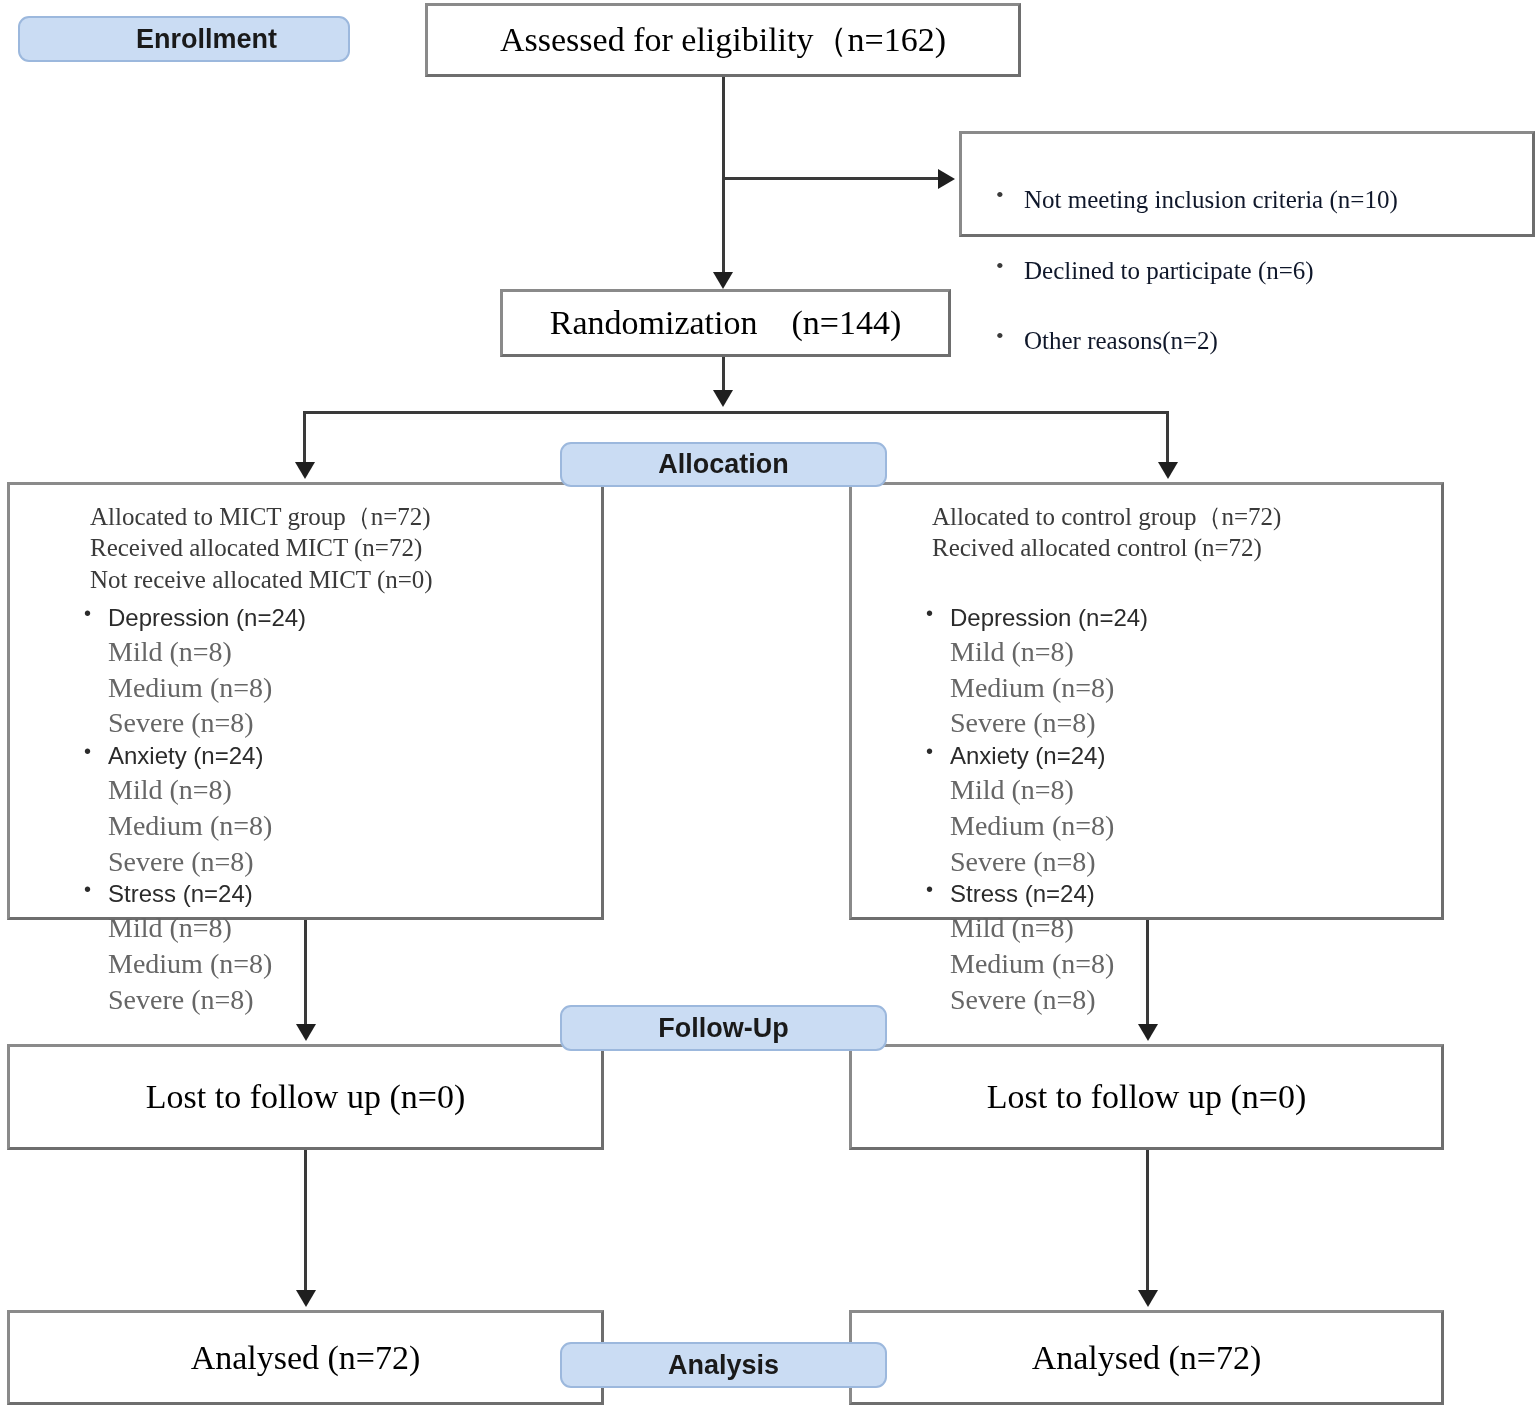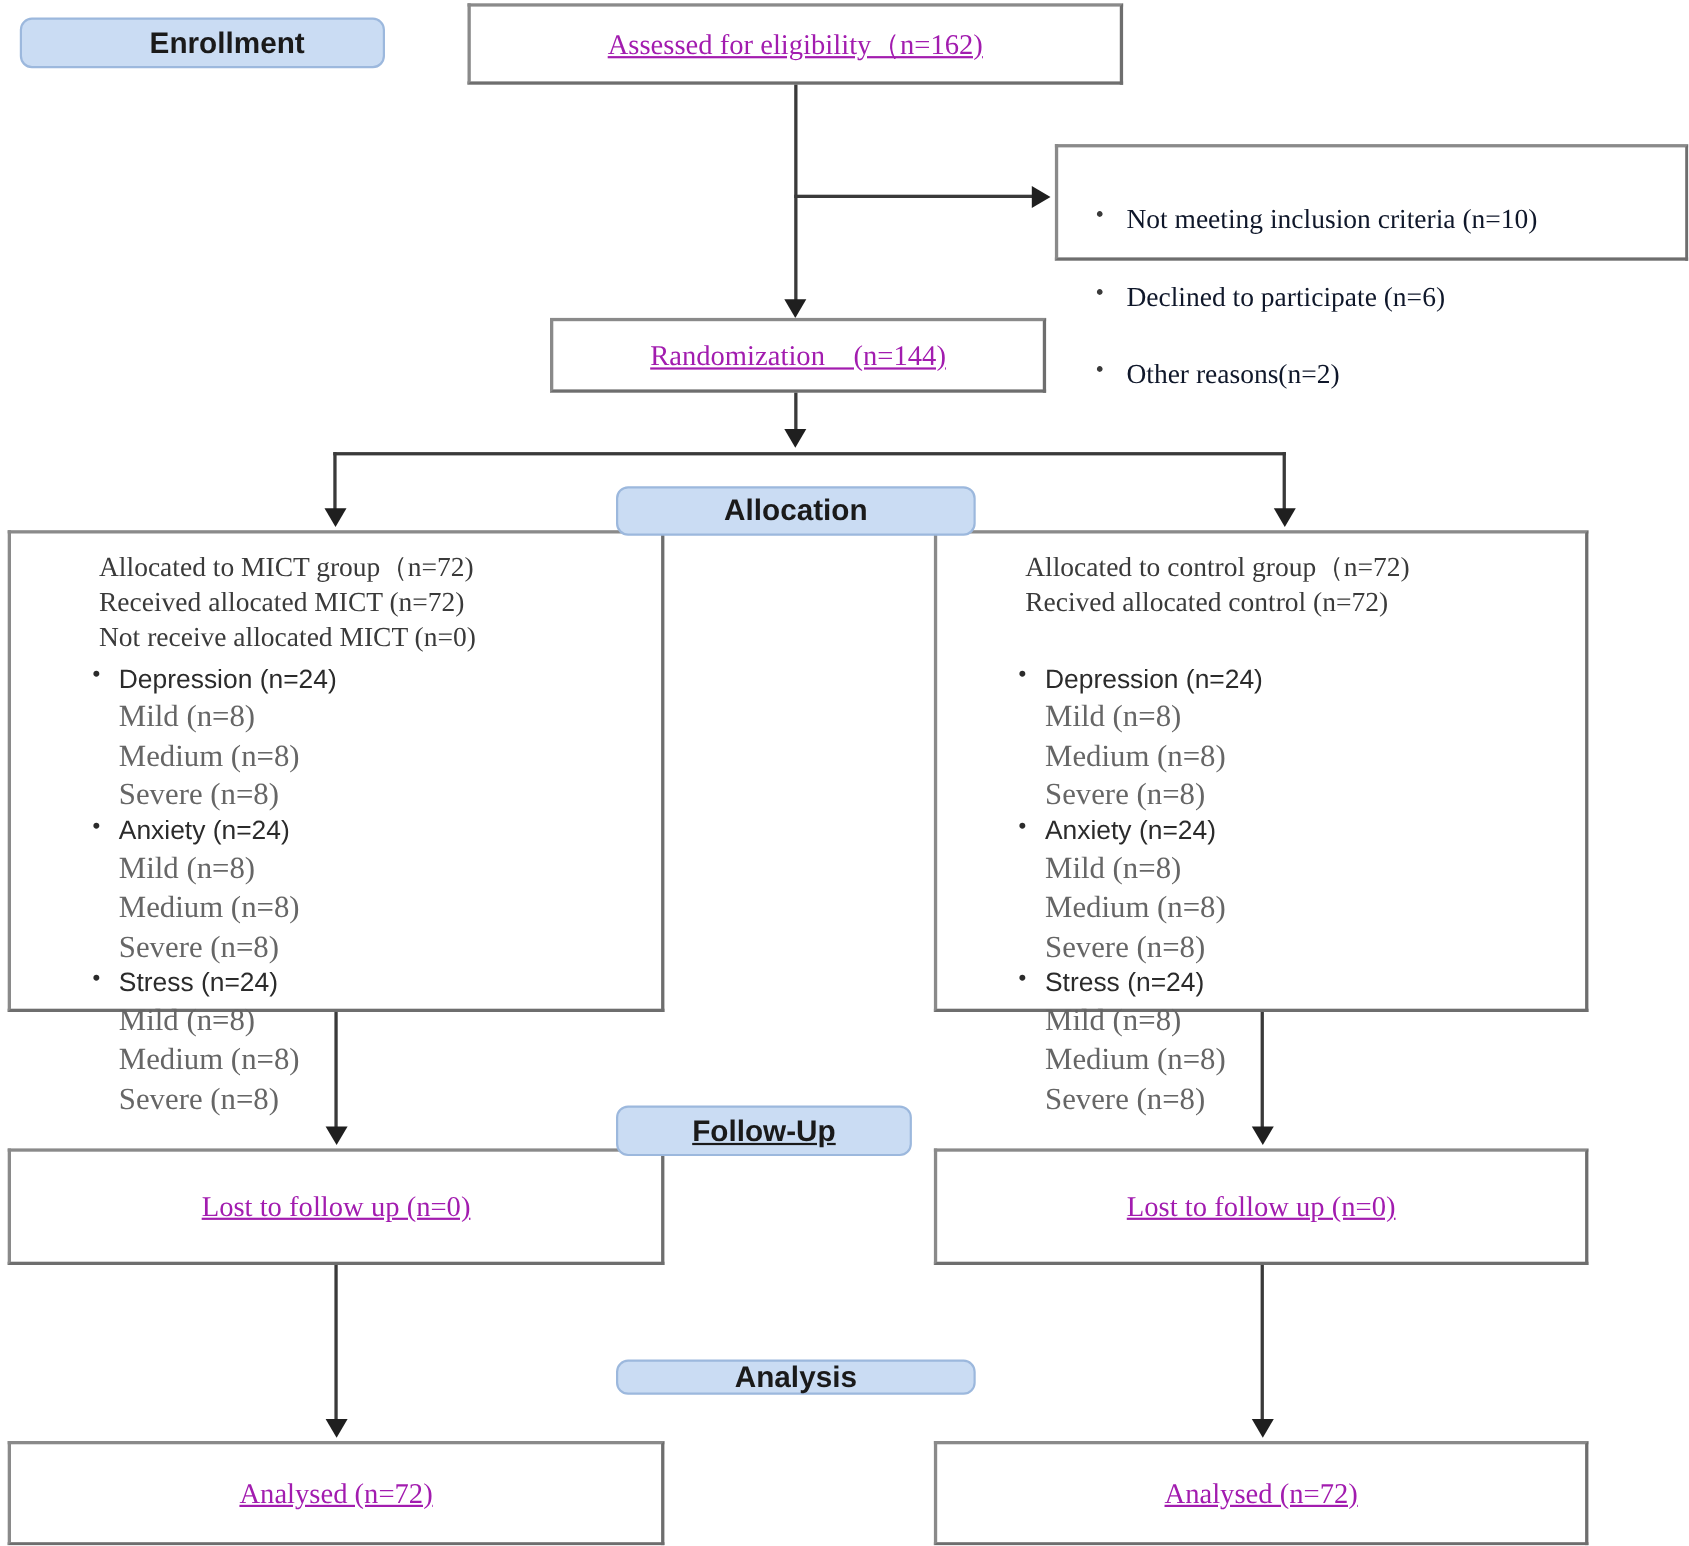--- a/index.html
+++ b/index.html
@@ -42,24 +42,23 @@
     display: flex;
     align-items: center;
     justify-content: center;
     font-family: "Liberation Sans", sans-serif;
     font-weight: bold;
     color: #1a1a1a;
     z-index: 40;
   }
   .box-title {
     font-family: "Liberation Serif", serif;
-    font-size: 26px;
-    color: #a21caf;
-    white-space: nowrap;
-    text-decoration: underline;
+    font-size: 34px;
+    color: #000000;
+    white-space: nowrap;
   }
 
   .alloc-head {
     position: absolute;
     left: 80px;
     top: 16px;
   }
   .alloc-head div {
     font-family: "Liberation Serif", serif;
     font-size: 25px;
@@ -255,37 +254,37 @@
         <div class="alloc-sub">Severe (n=8)</div>
       </div>
     </div>
   </div>
 
   <div class="vline" style="left:304px; top:920px; width:3px; height:108px;"></div>
   <div class="arrow-down" style="left:296px; top:1024px;"></div>
   <div class="vline" style="left:1146px; top:920px; width:3px; height:108px;"></div>
   <div class="arrow-down" style="left:1138px; top:1024px;"></div>
 
-  <div class="stage-badge" style="left:560px; top:1005px; width:269px; height:46px; font-size:27px;text-decoration:underline;">
+  <div class="stage-badge" style="left:560px; top:1005px; width:327px; height:46px; font-size:27px;">
     <span>Follow-Up</span>
   </div>
 
   <div class="box box-center" style="left:7px; top:1044px; width:597px; height:106px;">
     <span class="box-title">Lost to follow up (n=0)</span>
   </div>
   <div class="box box-center" style="left:849px; top:1044px; width:595px; height:106px;">
     <span class="box-title">Lost to follow up (n=0)</span>
   </div>
 
   <div class="vline" style="left:304px; top:1150px; width:3px; height:145px;"></div>
   <div class="arrow-down" style="left:296px; top:1290px;"></div>
   <div class="vline" style="left:1146px; top:1150px; width:3px; height:145px;"></div>
   <div class="arrow-down" style="left:1138px; top:1290px;"></div>
 
-  <div class="stage-badge" style="left:560px; top:1236px; width:327px; height:32px; font-size:27px;">
+  <div class="stage-badge" style="left:560px; top:1342px; width:327px; height:46px; font-size:27px;">
     <span>Analysis</span>
   </div>
 
   <div class="box box-center" style="left:7px; top:1310px; width:597px; height:95px;">
     <span class="box-title">Analysed (n=72)</span>
   </div>
   <div class="box box-center" style="left:849px; top:1310px; width:595px; height:95px;">
     <span class="box-title">Analysed (n=72)</span>
   </div>
 

